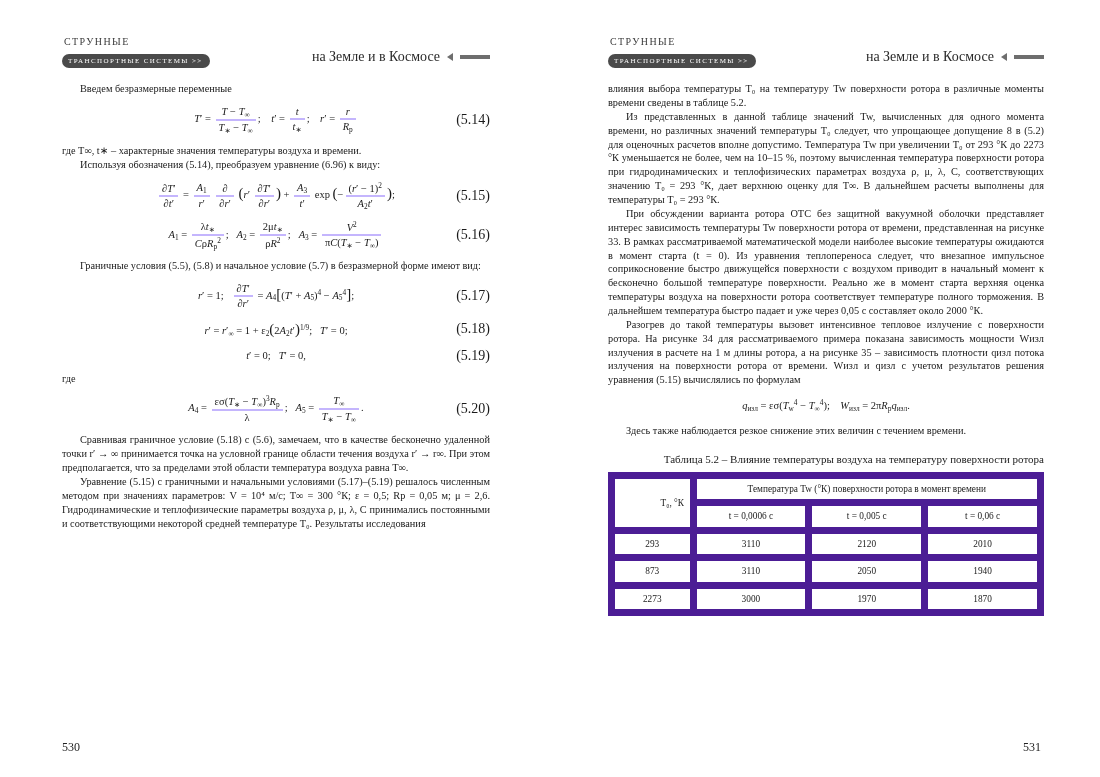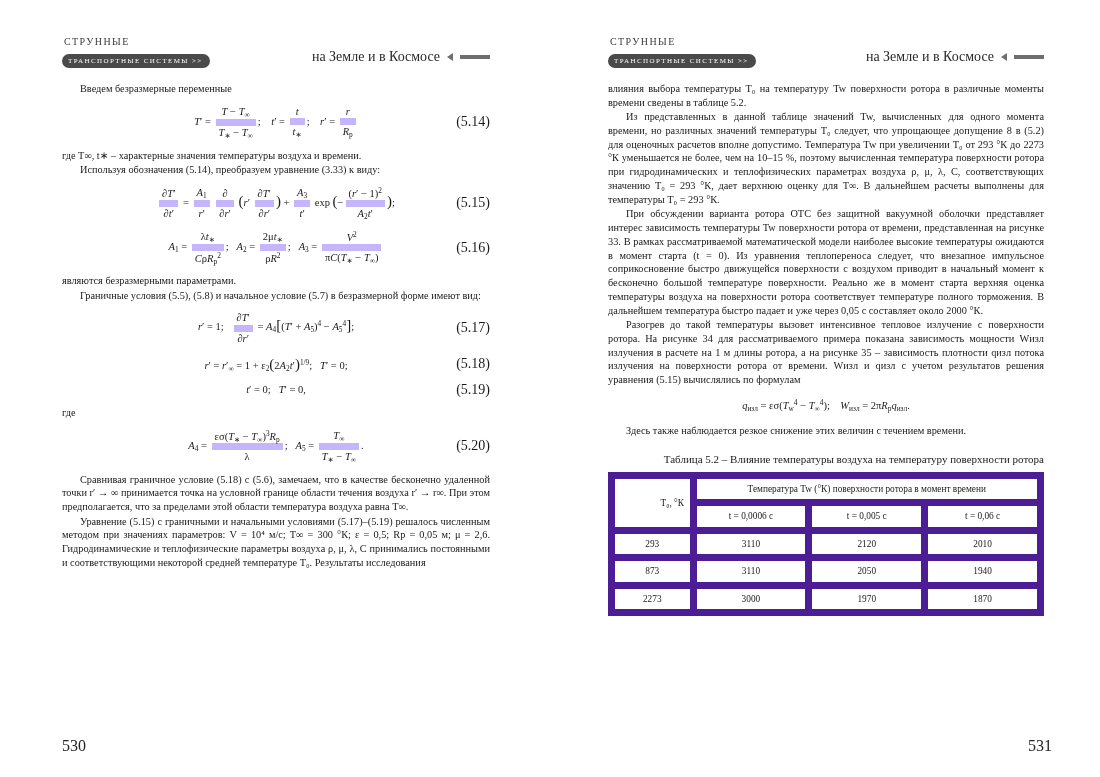--- a/index.html
+++ b/index.html
@@ -122,39 +122,39 @@
   }
   .frac {
     display: inline-block;
     vertical-align: middle;
     text-align: center;
     margin: 0 2px;
   }
   .frac .num {
     display: block;
     padding: 0 3px;
-    border-bottom: 7px solid #c4b5fd;
+    border-bottom: 2px solid #c4b5fd;
     line-height: 1.25;
   }
   .frac .den {
     display: block;
     padding: 0 3px;
     line-height: 1.25;
   }
   sub { font-size: 70%; vertical-align: -0.25em; }
   sup { font-size: 70%; vertical-align: 0.5em; }
   .big { font-size: 15px; }
   .pnum {
     position: absolute;
     bottom: 22px;
-    font-size: 16px;
+    font-size: 12px;
     color: #222;
   }
   .page.left .pnum { left: 62px; }
-  .page.right .pnum { right: 48px; }
+  .page.right .pnum { right: 59px; }
 
   
   .tbl-caption {
     font-size: 11px;
     margin: 14px 0 5px 0;
     text-align: right;
   }
   table.data {
     width: 100%;
     border-collapse: collapse;
@@ -194,42 +194,41 @@
 
       <div class="formula-row">
         <span class="f">T</span>′ =
         <span class="frac"><span class="num"><span class="f">T</span> − <span class="f">T</span><sub>∞</sub></span><span class="den"><span class="f">T</span><sub>∗</sub> − <span class="f">T</span><sub>∞</sub></span></span>;&nbsp;&nbsp;&nbsp;
         <span class="f">t</span>′ = <span class="frac"><span class="num"><span class="f">t</span></span><span class="den"><span class="f">t</span><sub>∗</sub></span></span>;&nbsp;&nbsp;&nbsp;
         <span class="f">r</span>′ = <span class="frac"><span class="num"><span class="f">r</span></span><span class="den"><span class="f">R</span><sub>р</sub></span></span>
         <span class="tag">(5.14)</span>
       </div>
 
       <p class="para noind">где T∞, t∗ – характерные значения температуры воздуха и времени.</p>
-      <p class="para">Используя обозначения (5.14), преобразуем уравнение (3.33) к виду:</p>
+      <p class="para">Используя обозначения (5.14), преобразуем уравнение (6.96) к виду:</p>
 
       <div class="formula-row">
         <span class="frac"><span class="num">∂<span class="f">T</span>′</span><span class="den">∂<span class="f">t</span>′</span></span>
         =
         <span class="frac"><span class="num"><span class="f">A</span><sub>1</sub></span><span class="den"><span class="f">r</span>′</span></span>
         <span class="frac"><span class="num">∂</span><span class="den">∂<span class="f">r</span>′</span></span>
         <span class="big">(</span><span class="f">r</span>′ <span class="frac"><span class="num">∂<span class="f">T</span>′</span><span class="den">∂<span class="f">r</span>′</span></span><span class="big">)</span>
         +
         <span class="frac"><span class="num"><span class="f">A</span><sub>3</sub></span><span class="den"><span class="f">t</span>′</span></span>
         exp <span class="big">(</span>−<span class="frac"><span class="num">(<span class="f">r</span>′ − 1)<sup>2</sup></span><span class="den"><span class="f">A</span><sub>2</sub><span class="f">t</span>′</span></span><span class="big">)</span>;
         <span class="tag">(5.15)</span>
       </div>
 
       <div class="formula-row">
         <span class="f">A</span><sub>1</sub> = <span class="frac"><span class="num">λ<span class="f">t</span><sub>∗</sub></span><span class="den"><span class="f">C</span>ρ<span class="f">R</span><sub>р</sub><sup>2</sup></span></span>;&nbsp;&nbsp;
         <span class="f">A</span><sub>2</sub> = <span class="frac"><span class="num">2μ<span class="f">t</span><sub>∗</sub></span><span class="den">ρ<span class="f">R</span><sup>2</sup></span></span>;&nbsp;&nbsp;
         <span class="f">A</span><sub>3</sub> = <span class="frac"><span class="num"><span class="f">V</span><sup>2</sup></span><span class="den">π<span class="f">C</span>(<span class="f">T</span><sub>∗</sub> − <span class="f">T</span><sub>∞</sub>)</span></span>
         <span class="tag">(5.16)</span>
       </div>
 
-      <p class="para noind">являются безразмерными параметрами.</p>
       <p class="para">Граничные условия (5.5), (5.8) и начальное условие (5.7) в безразмерной форме имеют вид:</p>
 
       <div class="formula-row">
         <span class="f">r</span>′ = 1;&nbsp;&nbsp;
         <span class="frac"><span class="num">∂<span class="f">T</span>′</span><span class="den">∂<span class="f">r</span>′</span></span>
         = <span class="f">A</span><sub>4</sub><span class="big">[</span>(<span class="f">T</span>′ + <span class="f">A</span><sub>5</sub>)<sup>4</sup> − <span class="f">A</span><sub>5</sub><sup>4</sup><span class="big">]</span>;
         <span class="tag">(5.17)</span>
       </div>
 
       <div class="formula-row">

